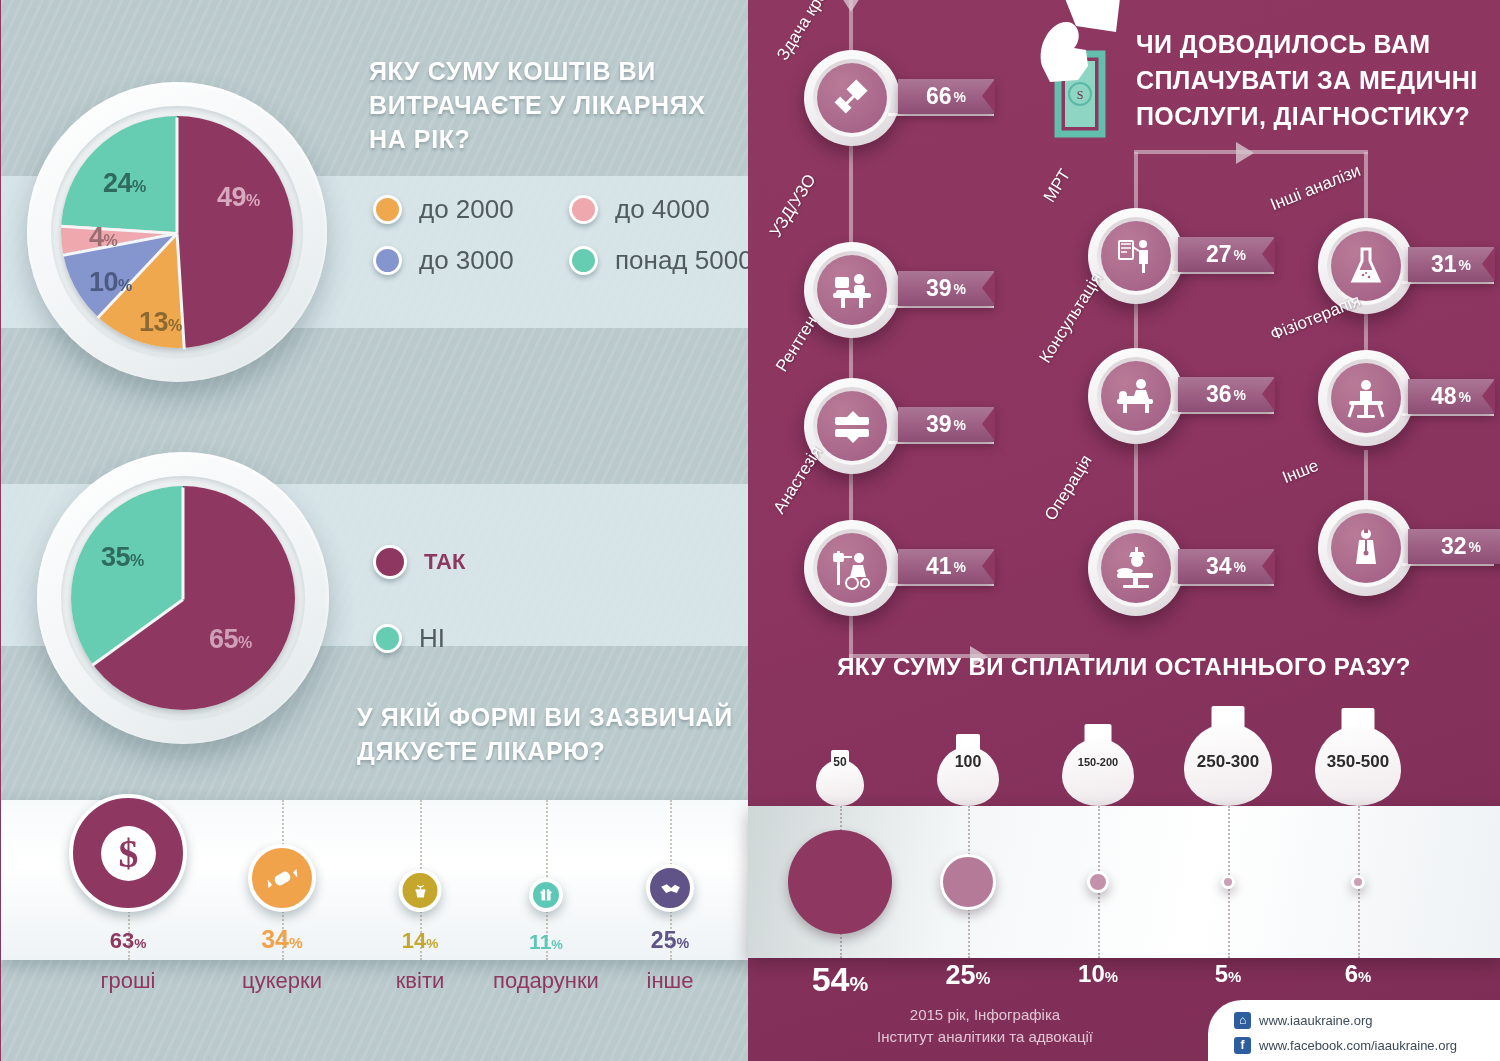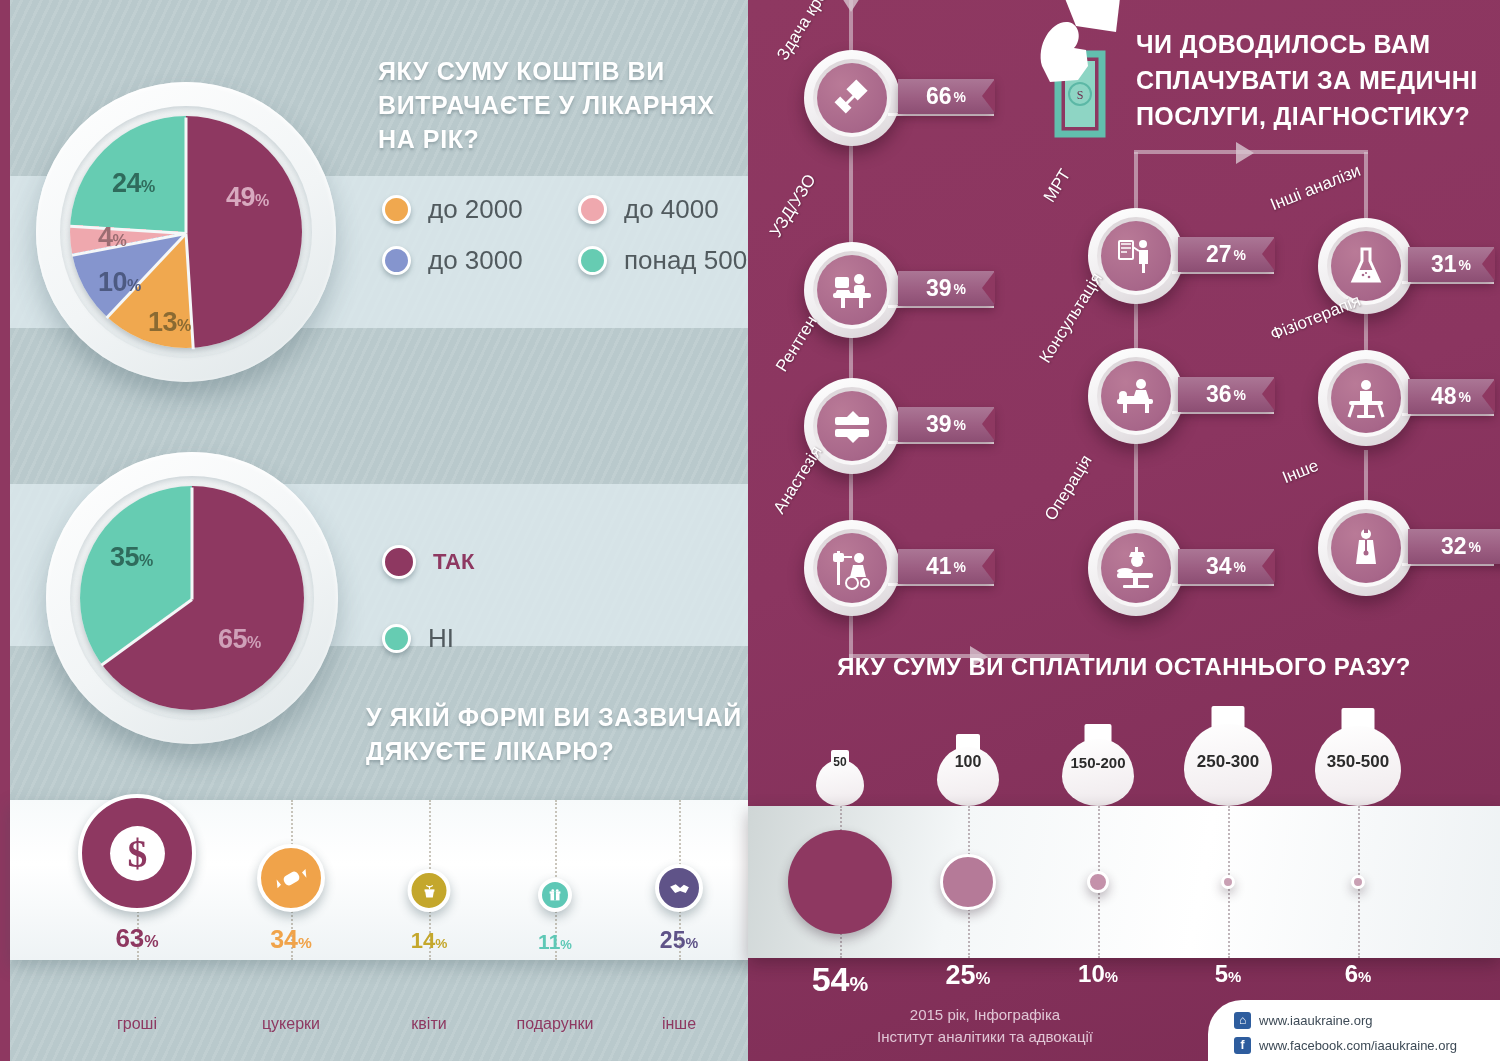--- a/index.html
+++ b/index.html
@@ -6,21 +6,21 @@
   html,body { width:1500px; height:1061px; overflow:hidden; }
   body {
     font-family:"Liberation Sans", sans-serif;
     background:#8e3861;
     position:relative;
   }
   .page { position:absolute; left:0; top:0; width:1500px; height:1061px; }
 
   
   .left-panel{
-    position:absolute; left:10px; top:0; width:748px; height:1061px;
+    position:absolute; left:1px; top:0; width:748px; height:1061px;
     background:
       repeating-linear-gradient(115deg, rgba(255,255,255,.10) 0 3px, rgba(0,0,0,0) 3px 9px),
       #b9c9cc;
   }
   .band{
     position:absolute; left:0; width:748px;
     background:rgba(222,234,238,.78);
   }
   .band.b1{ top:176px; height:152px; }
   .band.b2{ top:484px; height:162px; }
@@ -87,21 +87,21 @@
     box-shadow:0 5px 11px rgba(50,75,85,.33);
     display:flex; align-items:center; justify-content:center;
   }
   .gift-pct{
     position:absolute; left:50%; transform:translateX(-50%);
     bottom:6px; font-weight:bold; white-space:nowrap;
   }
   .gift-pct .pc{ font-size:.62em; }
   .gift-name{
     position:absolute; top:968px; width:150px; text-align:center;
-    font-size:16px; color:#8e3861;margin-top:47px;
+    font-size:22px; color:#8e3861;
   }
 
   
   .right-panel{
     position:absolute; left:748px; top:0; width:752px; height:1061px;
     background:linear-gradient(160deg,#8e3861 0%,#8b3560 45%,#7d2d55 100%);
     overflow:hidden;
   }
   .rp-title{
     position:absolute; left:388px; top:26px; width:352px;
@@ -285,21 +285,21 @@
 
     <div class="gift-card" id="gift-card">
         <div class="gift-col" style="left: 52px;">
           <div class="gift-guide"></div>
           <div class="gift-bubble" style="width:118px;height:118px;background:#8e3861;top:-6px;">
             <svg width="61" height="61" viewBox="0 0 40 40">
               <circle cx="20" cy="20" r="18" fill="#fff"></circle>
               <text x="20" y="29" font-size="26" font-weight="bold" text-anchor="middle" fill="#8e3861" font-family="Liberation Serif, serif">$</text>
             </svg>
           </div>
-          <div class="gift-pct" style="color:#8e3861;font-size:26px;">63<span class="pc">%</span></div>
+          <div class="gift-pct" style="color:#8e3861;font-size:22px;">63<span class="pc">%</span></div>
         </div>
         <div class="gift-col" style="left: 206px;">
           <div class="gift-guide"></div>
           <div class="gift-bubble" style="width:68px;height:68px;background:#f0a34a;top:44px;">
             <svg width="35" height="35" viewBox="0 0 40 40">
               <rect x="11" y="14" width="18" height="12" rx="5" fill="#fff" transform="rotate(-30 20 20)"></rect>
               <path d="M8 27 L3 21 L4 31 Z" fill="#fff"></path>
               <path d="M32 13 L37 19 L36 9 Z" fill="#fff"></path>
             </svg>
           </div>
@@ -565,21 +565,21 @@
           <div class="bag" style="width:120px;height:100px;">
             <div class="bag-knot" style="width:24px;height:16px;top:28px;"></div>
             <div class="bag-body" style="width:62px;height:59px;"></div>
             <div class="bag-text" style="font-size:16px;">100</div>
           </div>
         </div>
         <div class="bag-col" style="left: 290px;">
           <div class="bag" style="width:120px;height:100px;">
             <div class="bag-knot" style="width:27px;height:18px;top:18px;"></div>
             <div class="bag-body" style="width:72px;height:67px;"></div>
-            <div class="bag-text" style="font-size:15px;text-align:center;">150-200</div>
+            <div class="bag-text" style="font-size:11px;text-align:center;">150-200</div>
           </div>
         </div>
         <div class="bag-col" style="left: 420px;">
           <div class="bag" style="width:120px;height:100px;">
             <div class="bag-knot" style="width:33px;height:22px;top:0px;"></div>
             <div class="bag-body" style="width:88px;height:82px;"></div>
             <div class="bag-text" style="font-size:17px;">250-300</div>
           </div>
         </div>
         <div class="bag-col" style="left: 550px;">

